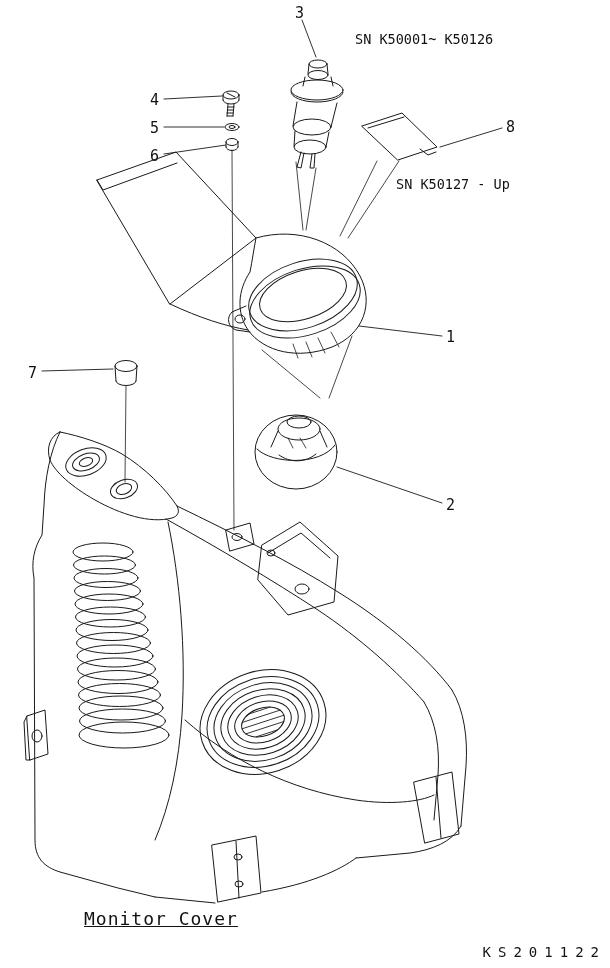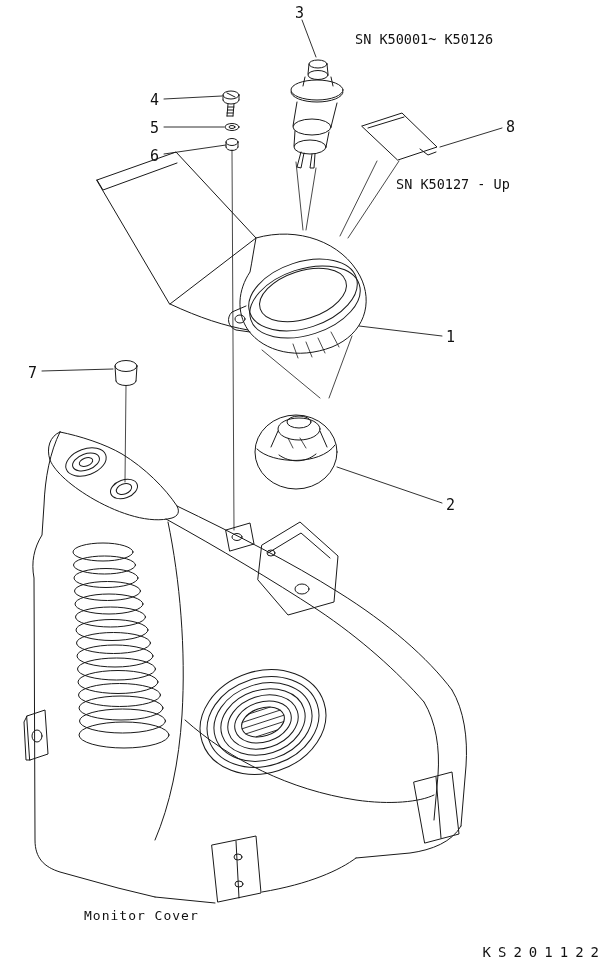--- a/index.html
+++ b/index.html
@@ -8,21 +8,21 @@
     width:610px; height:968px;
     background:#ffffff;
     font-family:"DejaVu Sans Mono","Liberation Mono",monospace;
     color:#111;
     overflow:hidden;
   }
   svg.art { position:absolute; left:0; top:0; }
   .lbl { position:absolute; white-space:nowrap; color:#111; }
   .num { font-size:15px; }
   .sn  { font-size:13.5px; }
-  .title { font-size:13px; letter-spacing:1px; }
+  .title { font-size:18px; letter-spacing:1px;text-decoration:underline; }
   .dwg { font-size:14px; letter-spacing:7px; }
 </style>
 </head>
 <body>
 
 <div class="stage">
 
   <svg class="art" width="610" height="968" viewBox="0 0 610 968" fill="none" stroke="#1a1a1a" stroke-width="1" stroke-linecap="round" stroke-linejoin="round">
 
     <g stroke-width="0.9">

